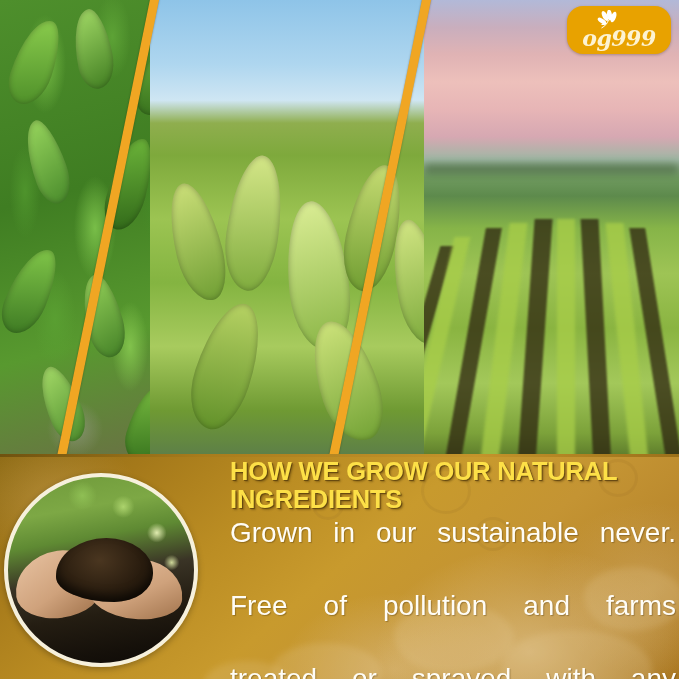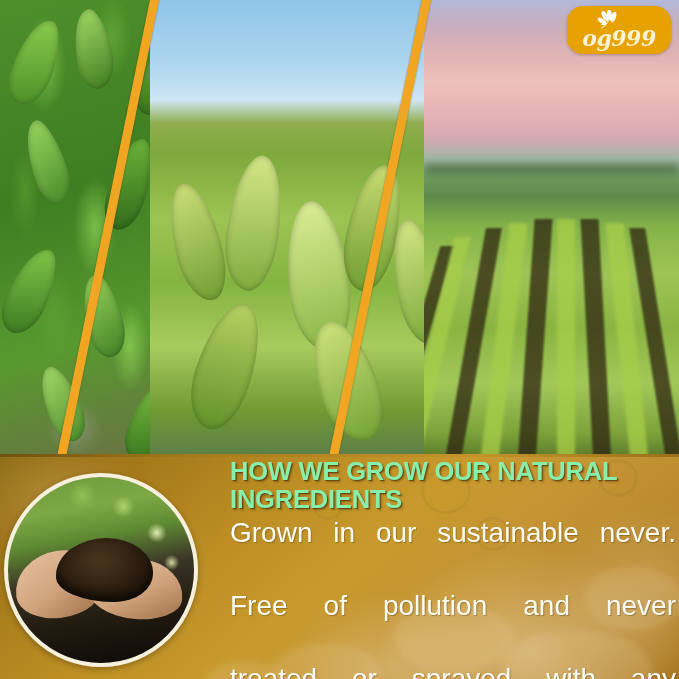--- a/index.html
+++ b/index.html
@@ -97,21 +97,21 @@
         background:radial-gradient(ellipse at 45% 35%, #4a3620, #2a1d0f 55%, #150e06 100%);
         box-shadow:inset 0 -6px 10px rgba(0,0,0,.6);}
   .hand{position:absolute;background:linear-gradient(150deg,#e8c3a2,#cfa27c 55%,#9e7049 100%);
         border-radius:55% 45% 50% 50%/60% 60% 40% 40%;}
   .hand-l{left:4%;top:40%;width:46%;height:36%;transform:rotate(-8deg);}
   .hand-r{left:44%;top:44%;width:50%;height:32%;transform:rotate(6deg);}
 
   
   .banner-text{position:absolute;left:230px;top:458px;width:446px;}
   .headline{font-family:"Liberation Sans",sans-serif;font-weight:700;font-size:25.5px;
-            line-height:1.08;color:#86efac;letter-spacing:-.2px;
+            line-height:1.08;color:#fde047;letter-spacing:-.2px;
             text-shadow:1px 1px 0 rgba(70,45,8,.55), 2px 2px 2px rgba(50,32,4,.35);
             margin:0 0 2px 0;}
   .subline{font-family:"Liberation Sans",sans-serif;font-weight:400;font-size:28px;
            line-height:1.30;color:#fffdf6;margin:0;
            text-shadow:1px 1px 1px rgba(70,45,8,.35);}
   .subline .just{display:block;text-align:justify;}
   .subline .just::after{content:"";display:inline-block;width:100%;}
 </style>
 </head>
 <body>
@@ -195,19 +195,19 @@
   <div class="circle-photo">
     <div class="hand hand-l"></div>
     <div class="hand hand-r"></div>
     <div class="soil"></div>
   </div>
 
   <div class="banner-text">
     <h2 class="headline">HOW WE GROW OUR NATURAL INGREDIENTS</h2>
     <p class="subline">
       <span class="just">Grown in our sustainable never.</span>
-      <span class="just">Free of pollution and never</span>
+      <span class="just">Free of pollution and farms</span>
       <span class="just">treated or sprayed with any</span>
 
     </p>
   </div>
 
 </div>
 
 </body></html>

